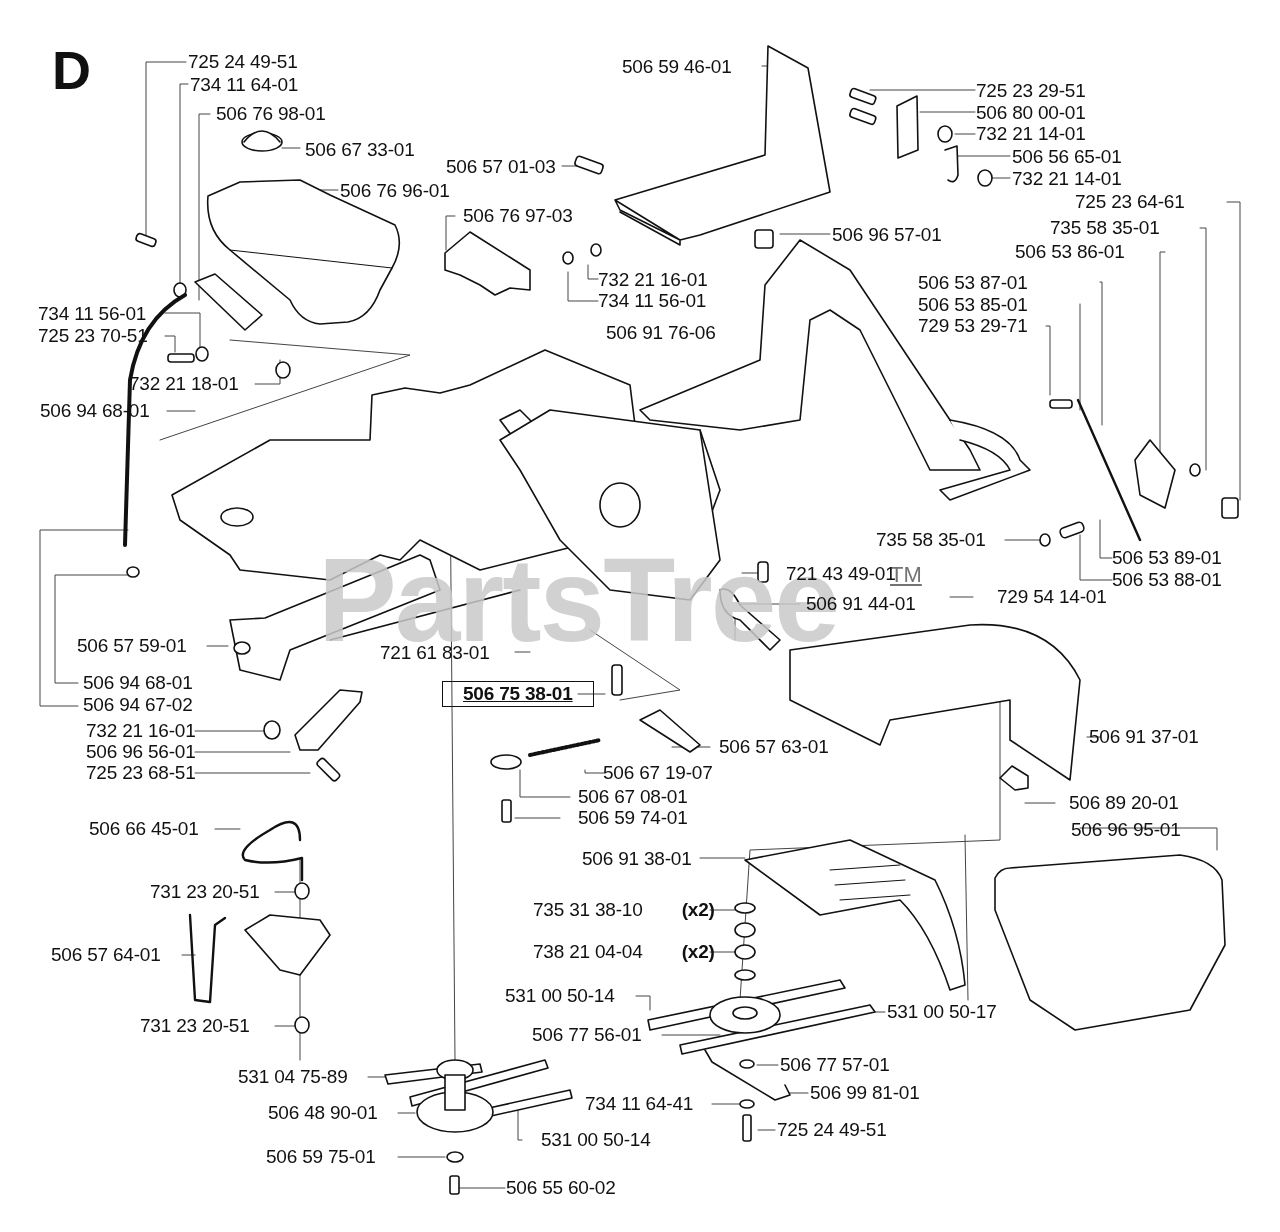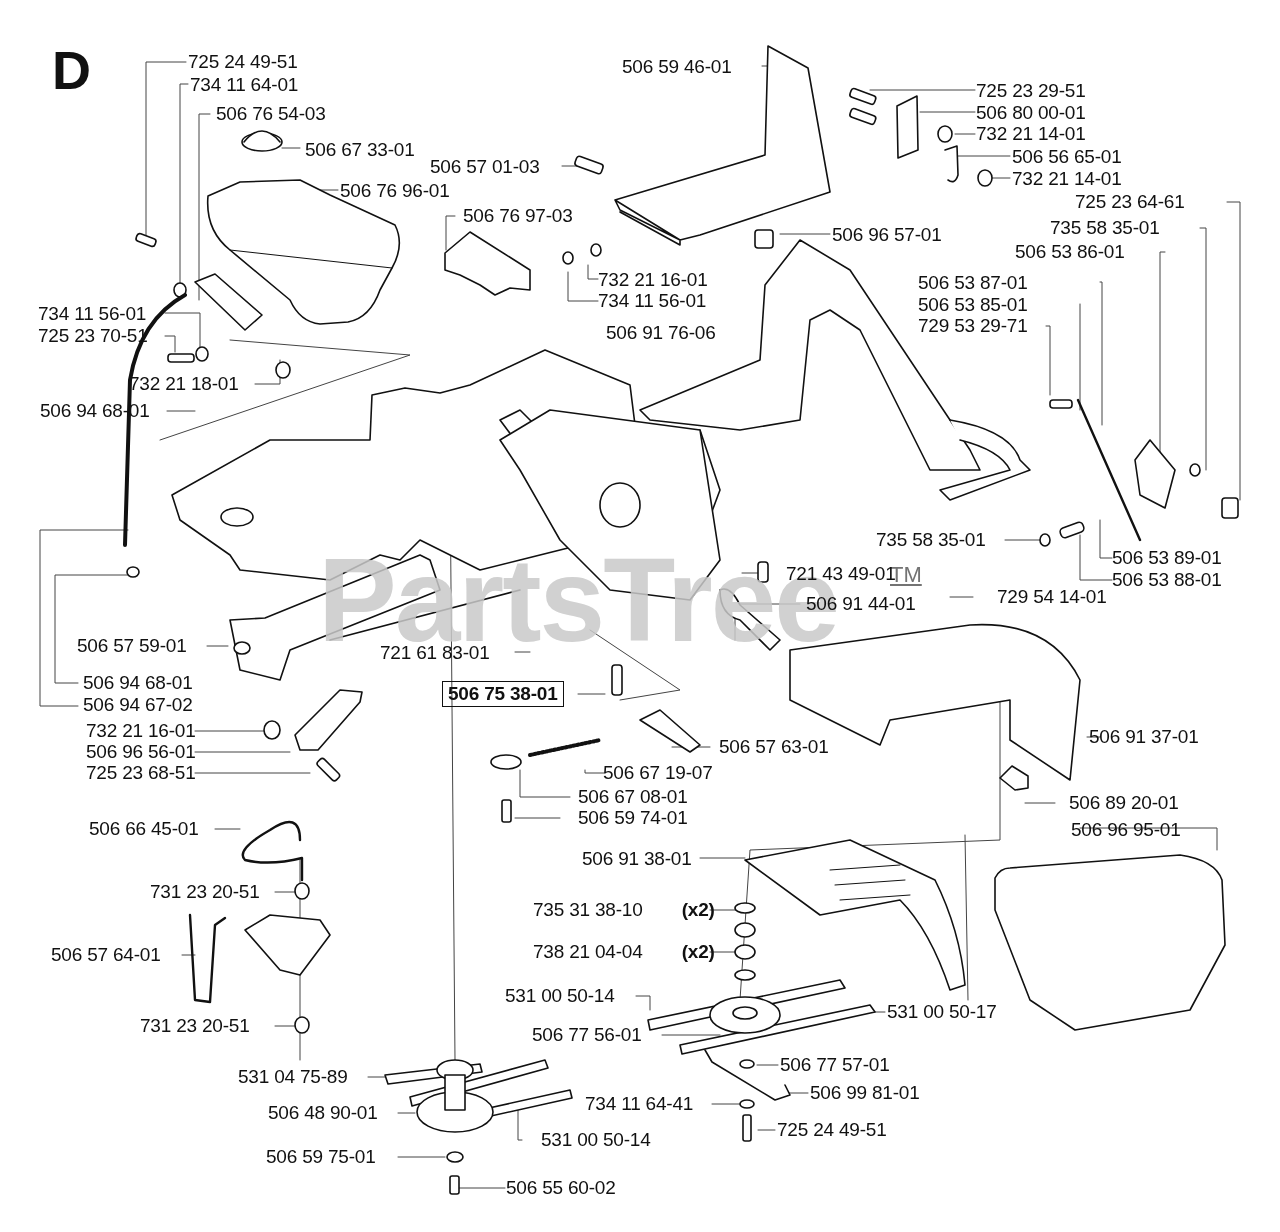--- a/index.html
+++ b/index.html
@@ -2,21 +2,21 @@
 <html><head>
 <meta charset="utf-8">
 <style>
   html, body { margin:0; padding:0; background:#ffffff; }
   body { width:1280px; height:1232px; position:relative; overflow:hidden;
          font-family:"Liberation Sans", sans-serif; color:#111; }
   #diagram { position:absolute; left:0; top:0; width:1280px; height:1232px; }
   .lbl { position:absolute; font-size:19px; line-height:20px; white-space:nowrap; color:#111; letter-spacing:-0.2px; cursor:pointer; }
   .lbl b { font-weight:bold;margin-left:34px; }
   .section-letter { position:absolute; left:52px; top:40px; font-size:54px; font-weight:bold; line-height:60px; }
-  .boxed { border:1.6px solid #111; padding:2px 5px; font-weight:bold; }
+  .boxed { border:1.6px solid #111; padding:2px 20px; font-weight:bold;text-decoration:underline; }
   .wm { position:absolute; left:318px; top:535px; font-size:118px; font-weight:bold; color:#c9c9c9; opacity:0.85; letter-spacing:-2px; line-height:130px; }
   .tm { position:absolute; left:890px; top:562px; font-size:22px; color:#737373;text-decoration:underline; }
 </style>
 </head>
 <body>
 
 <svg id="diagram" viewBox="0 0 1280 1232" xmlns="http://www.w3.org/2000/svg" fill="none" stroke="#111" stroke-width="1.6" stroke-linejoin="round" stroke-linecap="round">
 
   <g stroke-width="1" stroke="#444">
     <polyline points="186,62 146,62 146,238"></polyline>
@@ -214,25 +214,25 @@
   <ellipse cx="133" cy="572" rx="6" ry="5" fill="#fff"></ellipse>
 </svg>
 
 <div class="wm">PartsTree</div>
 <div class="tm">TM</div>
 
 <div class="section-letter">D</div>
 
 <div class="lbl" style="left:188px;top:52px">725 24 49-51</div>
 <div class="lbl" style="left:190px;top:75px">734 11 64-01</div>
-<div class="lbl" style="left:216px;top:104px">506 76 54-03</div>
+<div class="lbl" style="left:216px;top:104px">506 76 98-01</div>
 <div class="lbl" style="left:305px;top:140px">506 67 33-01</div>
 <div class="lbl" style="left:340px;top:181px">506 76 96-01</div>
 <div class="lbl" style="left:622px;top:57px">506 59 46-01</div>
-<div class="lbl" style="left:430px;top:157px">506 57 01-03</div>
+<div class="lbl" style="left:446px;top:157px">506 57 01-03</div>
 <div class="lbl" style="left:463px;top:206px">506 76 97-03</div>
 <div class="lbl" style="left:598px;top:270px">732 21 16-01</div>
 <div class="lbl" style="left:598px;top:291px">734 11 56-01</div>
 <div class="lbl" style="left:606px;top:323px">506 91 76-06</div>
 <div class="lbl" style="left:832px;top:225px">506 96 57-01</div>
 <div class="lbl" style="left:976px;top:81px">725 23 29-51</div>
 <div class="lbl" style="left:976px;top:103px">506 80 00-01</div>
 <div class="lbl" style="left:976px;top:124px">732 21 14-01</div>
 <div class="lbl" style="left:1012px;top:147px">506 56 65-01</div>
 <div class="lbl" style="left:1012px;top:169px">732 21 14-01</div>

